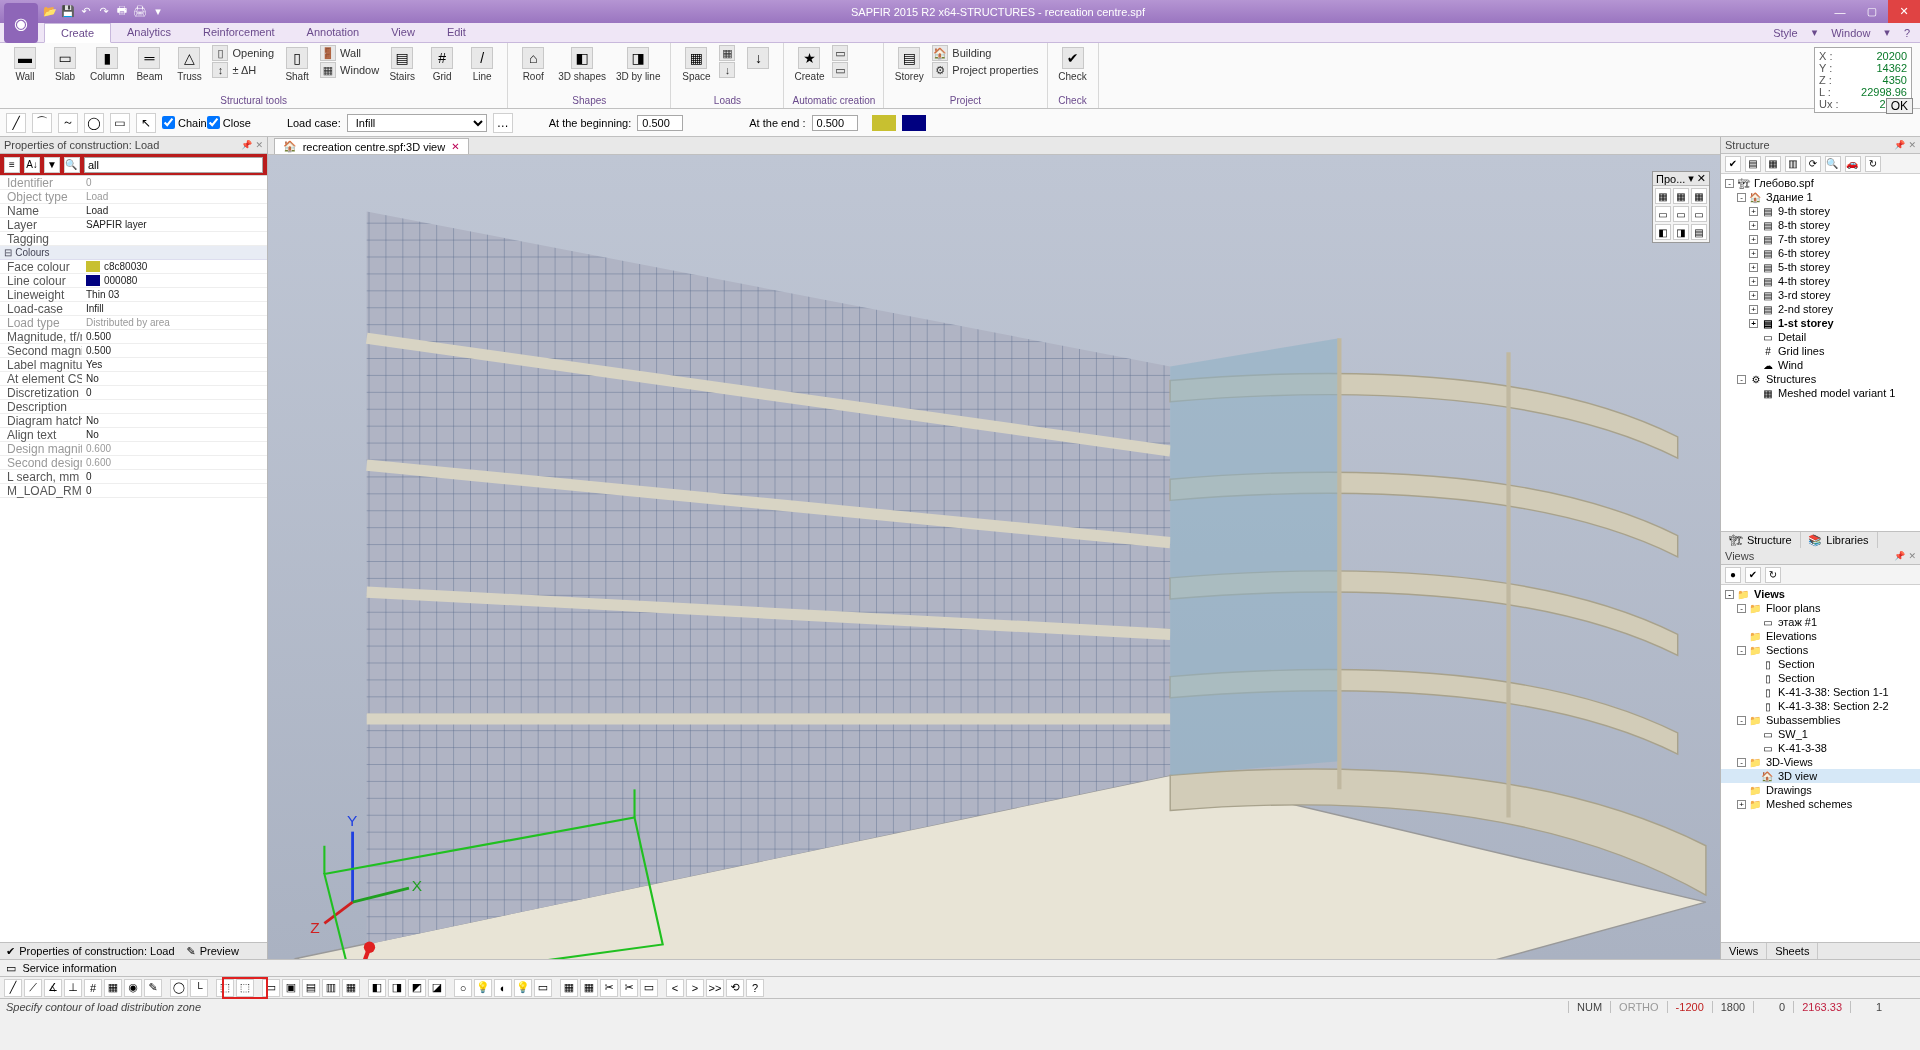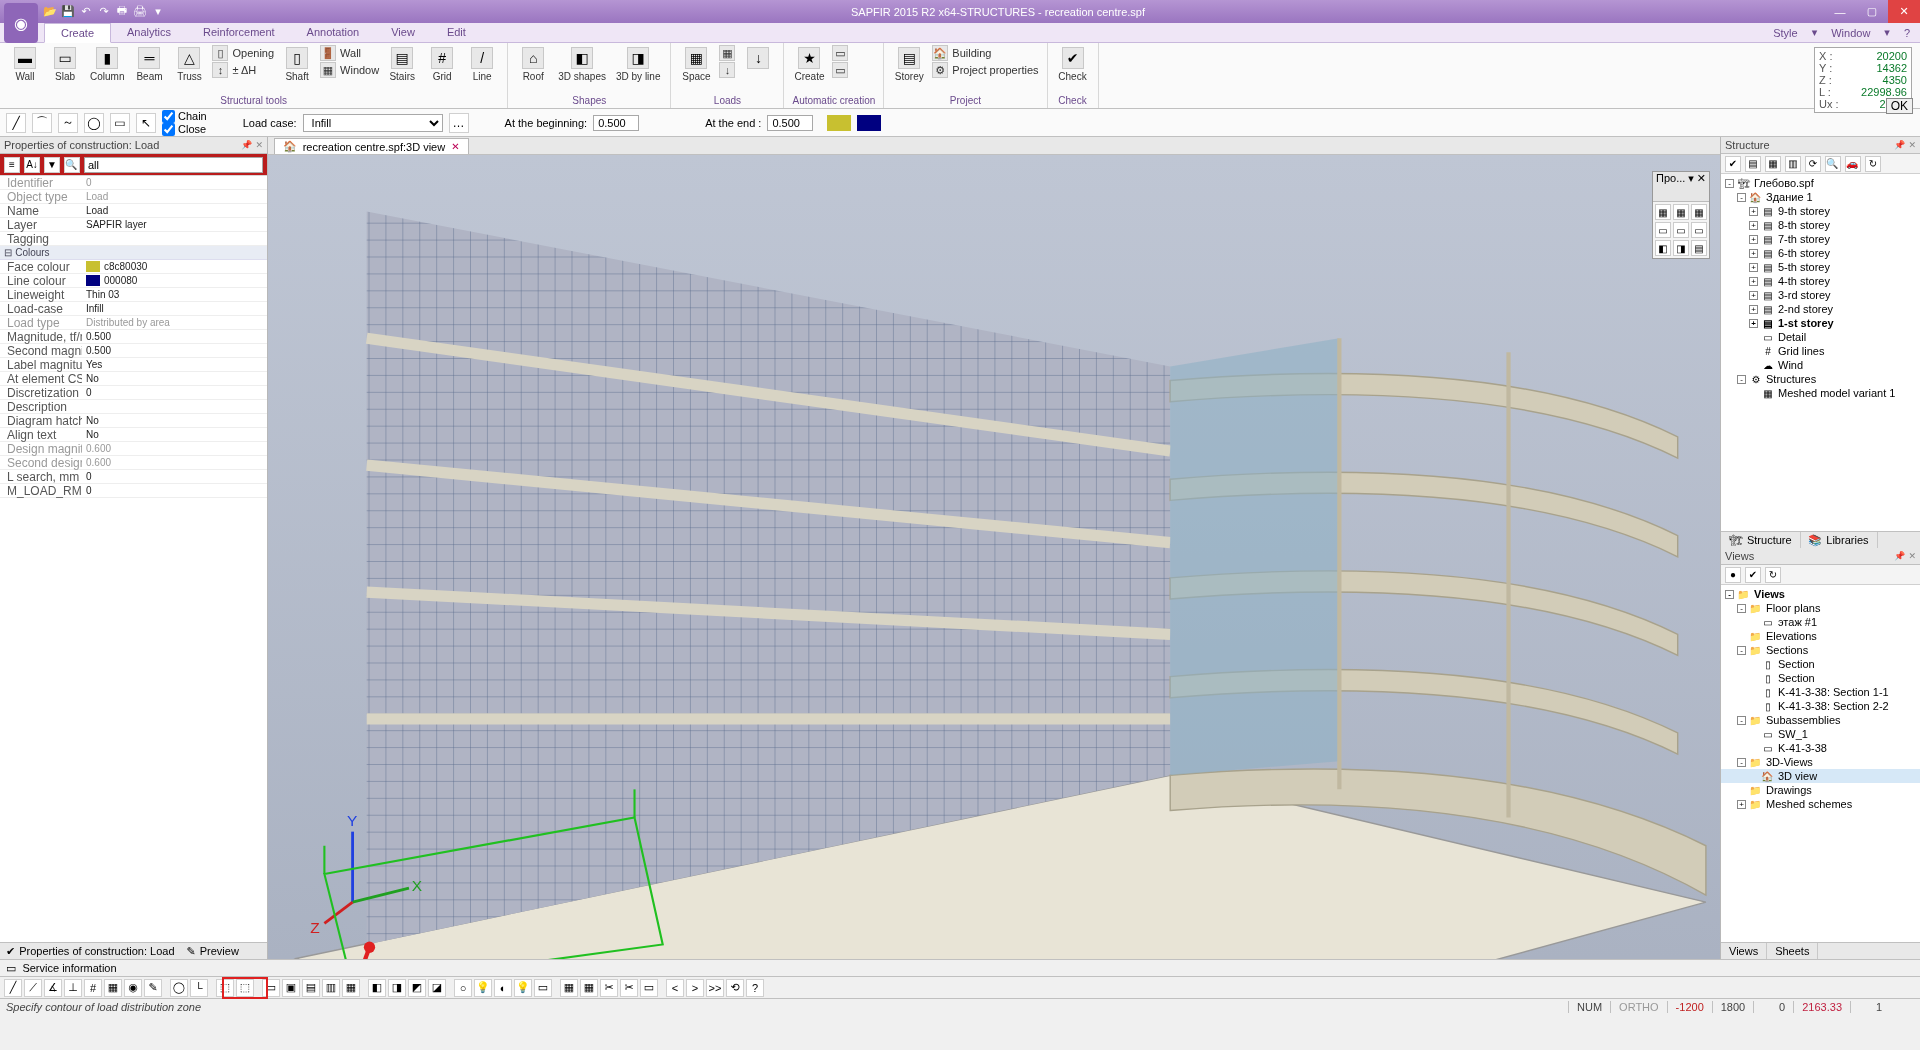--- a/index.html
+++ b/index.html
@@ -24,21 +24,21 @@
 .ribbtn .lbl { font-size:10px; text-align:center; color:#333; white-space:nowrap;}
 .ribsmall { display:flex; flex-direction:column; gap:1px; }
 .ribsmall .row { display:flex; align-items:center; gap:4px; font-size:10px; color:#333;}
 .ribsmall .row .ic { width:16px; height:16px; background:#e8e8e8; border:1px solid #c8c8c8; font-size:11px; display:flex; align-items:center; justify-content:center;}
 .coords { position:absolute; right:8px; top:4px; width:98px; background:#fff; border:1px solid #a8a8a8; padding:2px 4px; font-size:10px; line-height:12px; color:#555;}
 .coords .v { color:#0a7a2a; }
 .coords .ln { display:flex; justify-content:space-between; }
 .coords .okbtn { position:absolute; right:-2px; bottom:-2px; transform:translate(0,0); border:1px solid #888; background:#f0f0f0; padding:0 4px; font-size:12px;}
 .optionbar { height: 28px; background:#fafafa; border-bottom:1px solid #c0c0c0; display:flex; align-items:center; padding:0 6px; gap:6px; }
 .optionbar .tbtn { width:20px; height:20px; border:1px solid #d0d0d0; background:#fff; display:flex; align-items:center; justify-content:center; font-size:12px; }
-.optionbar .chk { display:flex; flex-direction:column; gap:0; font-size:10px; }
+.optionbar .chk { display:flex; flex-direction:row; gap:0; font-size:10px; }
 .optionbar label { display:flex; align-items:center; gap:3px; }
 .optionbar select, .optionbar input[type=text] { border:1px solid #a8a8a8; background:#fff; padding:1px 4px; font-size:11px;}
 .optionbar .sw { width:24px; height:16px; display:inline-block;}
 .main { display:flex; height: calc(1050px - 23px - 18px - 20px - 66px - 28px - 18px - 18px - 22px - 15px); }
 .leftpanel { width:268px; border-right:1px solid #b8b8b8; background:#b91c1c; display:flex; flex-direction:column;}
 .panelhdr { height:17px; background:#e8e8e8; border-bottom:1px solid #c0c0c0; display:flex; align-items:center; padding:0 4px; font-size:10px; color:#444; justify-content:space-between;}
 .panelhdr .pin { font-size:9px; color:#888; }
 .proptool { height:22px; display:flex; align-items:center; gap:4px; padding:2px 4px; border-bottom:1px solid #d8d8d8;}
 .proptool .tb { width:16px; height:16px; border:1px solid #d0d0d0; background:#fff; display:flex; align-items:center; justify-content:center; font-size:10px;}
 .proptool input { flex:1; border:1px solid #a8a8a8; padding:1px 3px; }
@@ -51,21 +51,21 @@
 .propgrid .sw { width:14px; height:11px; display:inline-block; margin-right:4px; vertical-align:middle;}
 .leftfooter { height:17px; background:#e8e8e8; border-top:1px solid #c0c0c0; display:flex; align-items:center; font-size:10px;}
 .leftfooter .t { padding:0 6px; display:flex; align-items:center; gap:4px;}
 .centerwrap { flex:1; display:flex; flex-direction:column; }
 .doctabs { height:18px; background:#e8e8e8; border-bottom:1px solid #c0c0c0; display:flex; align-items:flex-end; padding-left:6px;}
 .doctabs .dtab { background:#fff; border:1px solid #b8b8b8; border-bottom:none; padding:1px 8px; font-size:10px; display:flex; align-items:center; gap:6px;}
 .doctabs .dtab .x { color:#b05; font-size:10px;}
 .viewport { flex:1; position:relative; background: linear-gradient(#bfc6d4, #aab2c2); overflow:hidden;}
 .viewport svg { position:absolute; inset:0; }
 .floatpal { position:absolute; right:10px; top:16px; width:58px; background:#f4f4f4; border:1px solid #999; }
-.floatpal .hdr { height:30px; background:#e6e6e6; border-bottom:1px solid #bbb; font-size:9px; padding:0 3px; display:flex; justify-content:space-between; }
+.floatpal .hdr { height:14px; background:#e6e6e6; border-bottom:1px solid #bbb; font-size:9px; padding:0 3px; display:flex; justify-content:space-between; align-items:center;}
 .floatpal .body { display:flex; flex-wrap:wrap; padding:2px; gap:2px;}
 .floatpal .body div { width:16px; height:16px; border:1px solid #ccc; background:#fff; font-size:10px; display:flex; align-items:center; justify-content:center;}
 .rightpanel { width:200px; border-left:1px solid #b8b8b8; background:#f4f4f4; display:flex; flex-direction:column;}
 .treebar { height:20px; border-bottom:1px solid #d0d0d0; display:flex; align-items:center; gap:4px; padding:0 4px;}
 .treebar div { width:16px; height:16px; border:1px solid #ccc; background:#fff; font-size:10px; display:flex; align-items:center; justify-content:center;}
 .tree { flex:1; overflow:auto; background:#fff; font-size:11px; padding:2px 0;}
 .tree .nd { display:flex; align-items:center; height:14px; padding-left:4px; white-space:nowrap;}
 .tree .tg { width:9px; height:9px; border:1px solid #888; font-size:8px; line-height:7px; text-align:center; margin-right:3px; background:#fff;}
 .tree .sp { width:12px; display:inline-block;}
 .tree .ic { width:14px; height:12px; margin-right:3px; font-size:10px; display:inline-flex; align-items:center; justify-content:center;}

